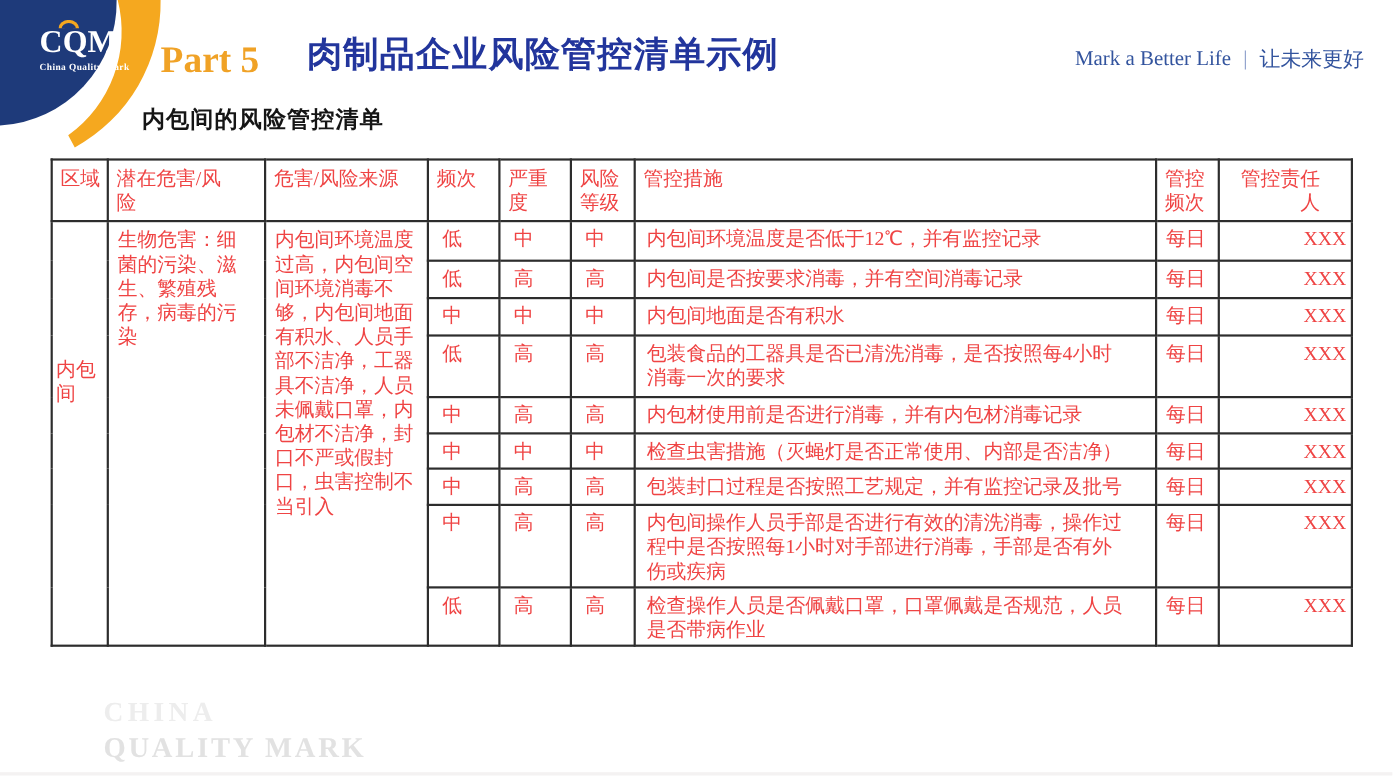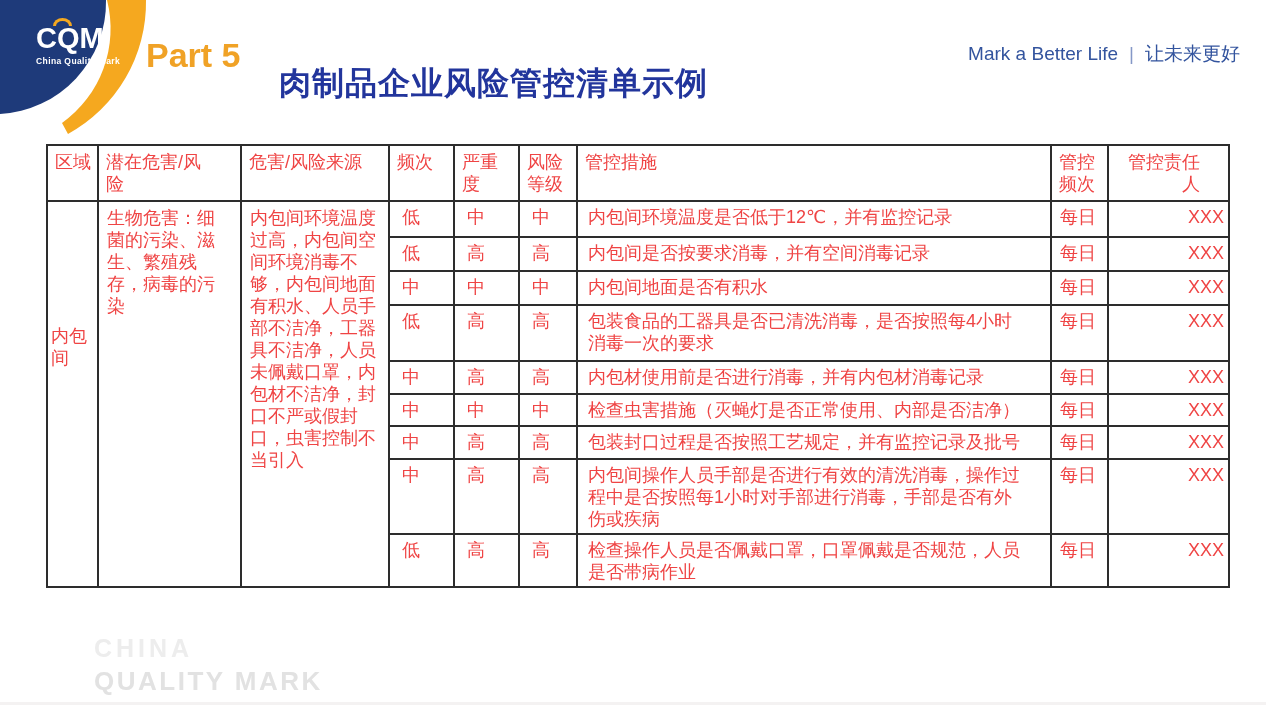--- a/index.html
+++ b/index.html
@@ -1,34 +1,34 @@
 <!DOCTYPE html>
 <html><head>
 <meta charset="utf-8">
 <style>
   * { margin:0; padding:0; box-sizing:border-box; }
   html,body { width:1266px; height:710px; background:#ffffff; overflow:hidden;
     font-family:"Liberation Sans","DejaVu Sans",sans-serif; }
-  .slide { position:relative; width:1266px; height:710px; background:#ffffff; }
+  .slide { position:relative; width:1266px; height:710px; background:#ffffff;font-family:Liberation Serif, serif; }
 
   
   .logo-corner { position:absolute; left:0; top:0; width:260px; height:170px; }
   .logo-corner svg { position:absolute; left:0; top:0; }
   .logo-text { position:absolute; left:36px; top:22px; color:#ffffff; text-align:left; }
   .logo-acronym { font-size:29px; font-weight:800; letter-spacing:0; line-height:32px; }
   .logo-arc { position:absolute; left:17px; top:-4px; width:19px; height:8px;
     border:3.2px solid #f5a81f; border-bottom:none;
     border-radius:50% 50% 0 0 / 100% 100% 0 0; }
   .logo-sub { font-size:8.5px; font-weight:600; letter-spacing:0.4px; margin-top:2px; white-space:nowrap; }
 
   
   .part-label { position:absolute; left:146px; top:36px; font-size:34px; font-weight:800;
     color:#f0a226; }
   .slide-title { position:absolute; left:279px; top:28px; font-size:32px; font-weight:800;
-    color:#22359c; letter-spacing:1px; white-space:nowrap;margin-top:34px; }
+    color:#22359c; letter-spacing:1px; white-space:nowrap; }
   .tagline { position:absolute; top:41px; right:26px; font-size:19px; color:#33549e;
     display:flex; align-items:center; white-space:nowrap; }
   .tagline .sep { color:#8598c7; margin:0 11px; font-weight:300; }
   .section-title { position:absolute; left:129px; top:94px; font-size:21px; font-weight:700;
     color:#151515; letter-spacing:1px; }
 
   
   .risk-table { position:absolute; left:46px; top:144px; width:1182px;
     border-collapse:collapse; table-layout:fixed; font-size:18px; line-height:22px;
     color:#ef4444; }
@@ -72,20 +72,21 @@
     </div>
   </div>
 
   <div class="part-label">Part 5</div>
   <h1 class="slide-title">肉制品企业风险管控清单示例</h1>
   <div class="tagline">
     <span>Mark a Better Life</span>
     <span class="sep">|</span>
     <span>让未来更好</span>
   </div>
+  <h2 class="section-title">内包间的风险管控清单</h2>
 
   <table class="risk-table">
     <colgroup>
       <col style="width:51px">
         <col style="width:143px">
         <col style="width:148px">
       <col style="width:65px">
         <col style="width:65px">
         <col style="width:58px">
       <col style="width:474px">

